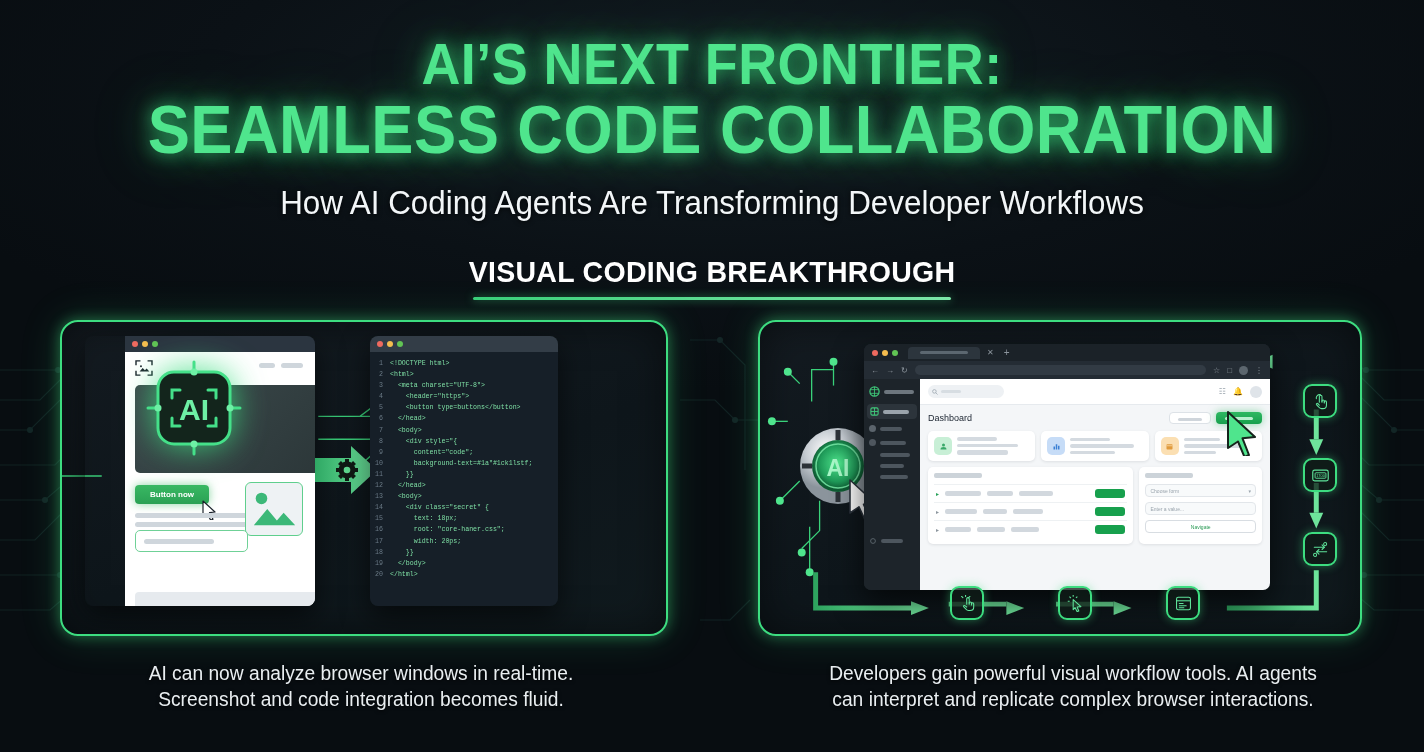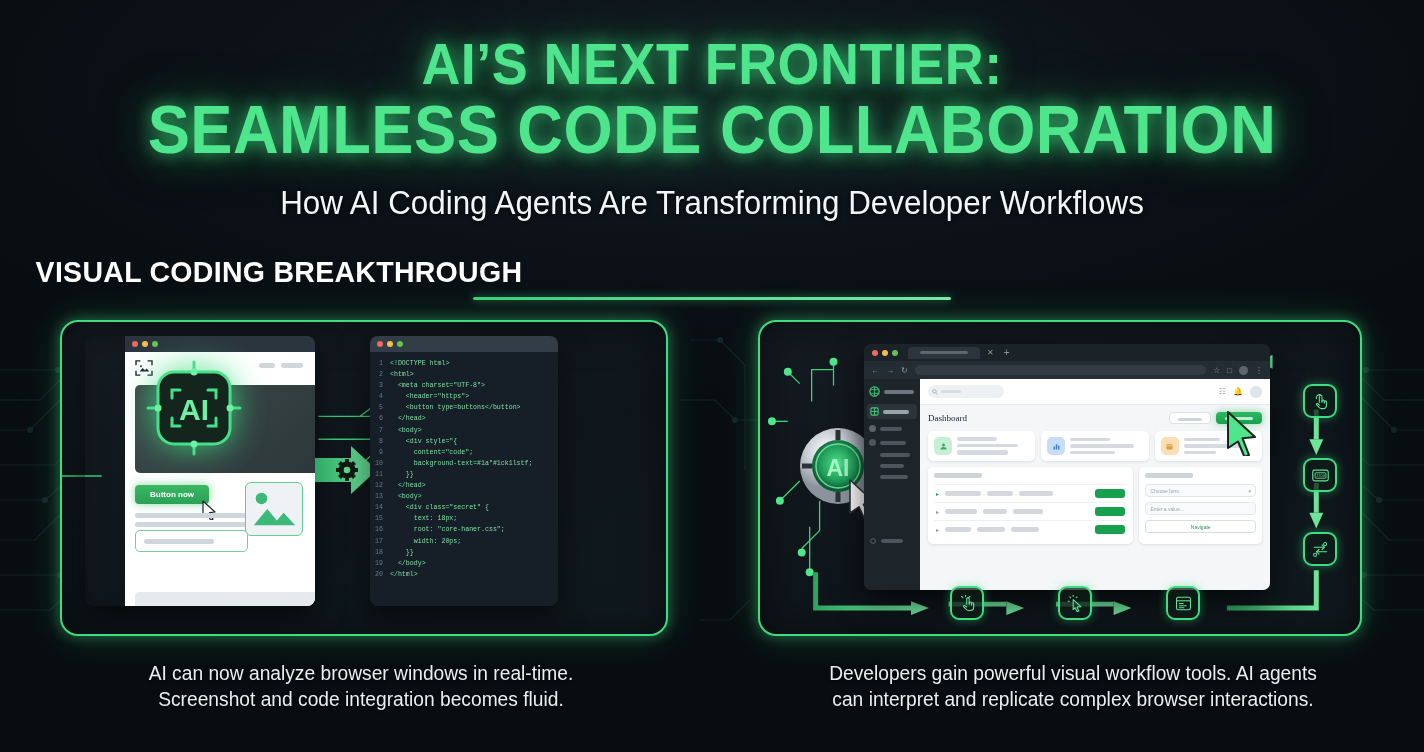--- a/index.html
+++ b/index.html
@@ -23,21 +23,21 @@
   }
   .title-1{font-size:58px;}
   .title-2{font-size:68px;margin-top:6px;}
   .subtitle{
     margin-top:22px;font-size:33px;color:#f2f6f8;font-weight:400;
     transform:scaleX(.95);text-shadow:0 1px 6px rgba(0,0,0,.8);
   }
 
   
   .sections{position:absolute;top:255px;left:0;right:0;display:flex;}
-  .sec{flex:1;}
+  .sec{flex:1;text-align:center;}
   .sec-title{
     font-family:"Liberation Sans Narrow","Liberation Sans",sans-serif;
     font-size:30px;font-weight:bold;color:#ffffff;letter-spacing:.3px;transform:scaleX(.95);
   }
   .sec-rule{height:3px;background:linear-gradient(90deg,#3ad07a,#7ee8aa);
     margin:8px auto 0;border-radius:2px;box-shadow:0 0 8px rgba(61,221,127,.6);}
   .rule-l{width:478px;} .rule-r{width:540px;}
 
   
   .panel{
@@ -93,21 +93,21 @@
   .rb-url{flex:1;height:10px;background:#323b44;border-radius:6px;}
   .rb-main{display:flex;height:211px;}
   .rb-side{width:56px;background:#1d242a;padding:7px 5px;}
   .rb-navrow{display:flex;align-items:center;gap:4px;margin-bottom:7px;}
   .rb-navbar{height:4px;background:#4d565e;border-radius:2px;}
   .rb-content{flex:1;background:#f4f6f8;}
   .rb-top{height:26px;background:#fff;display:flex;align-items:center;padding:0 8px;gap:7px;
       border-bottom:1px solid #e6eaee;}
   .rb-search{width:76px;height:13px;background:#eef1f4;border-radius:7px;}
   .rb-dash{padding:7px 8px;}
-  .dash-head{display:flex;align-items:center;justify-content:space-between;margin-bottom:7px;font-family:Liberation Serif, serif;}
+  .dash-head{display:flex;align-items:center;justify-content:space-between;margin-bottom:7px;}
   .dash-title{font-size:9px;color:#1b2430;font-weight:500;}
   .dash-btns{display:flex;gap:5px;}
   .btn-ghost{width:42px;height:12px;border:1px solid #dde2e7;border-radius:4px;background:#fff;}
   .btn-green{width:46px;height:12px;border-radius:4px;background:linear-gradient(180deg,#2fb862,#17a04d);
       box-shadow:0 0 8px rgba(47,184,98,.55);}
   .cards{display:flex;gap:6px;margin-bottom:6px;}
   .card{flex:1;background:#fff;border-radius:5px;padding:6px;display:flex;gap:5px;
       box-shadow:0 1px 3px rgba(20,30,40,.1);}
   .card-ic{width:18px;height:18px;border-radius:5px;flex:none;display:flex;align-items:center;justify-content:center;}
   .ic-green{background:#c8efd6;} .ic-blue{background:#c6dcf7;} .ic-amber{background:#fbdfb2;}

